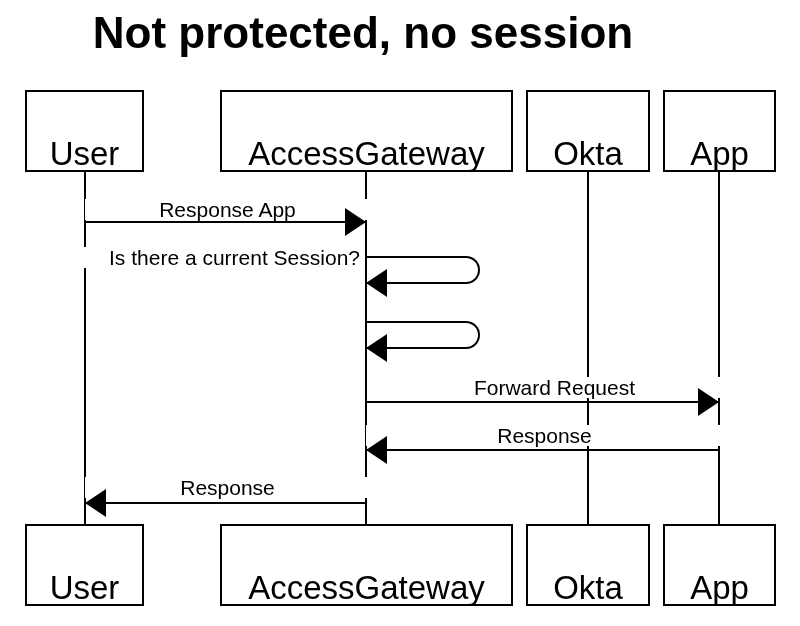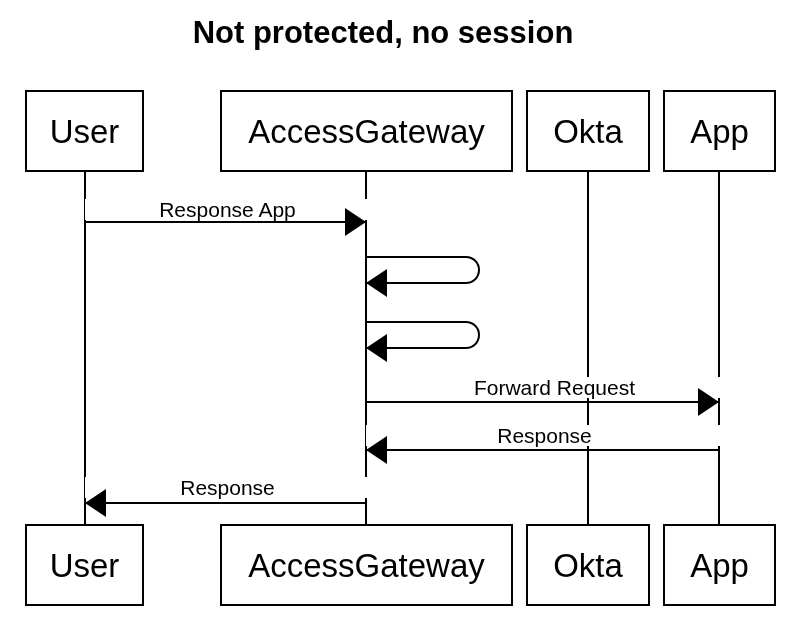--- a/index.html
+++ b/index.html
@@ -15,34 +15,33 @@
     font-family: "Liberation Sans", sans-serif;
     color: #000000;
     overflow: hidden;
   }
   .title {
     position: absolute;
     left: 0;
     top: 13px;
     width: 726px;
     text-align: center;
-    font-size: 31px;
+    font-size: 44px;
     font-weight: bold;
     line-height: 40px;
     letter-spacing: 0px;
-    padding-left: 20px;
   }
   .actor-box {
     position: absolute;
     height: 82px;
     border: 2px solid #000000;
     background: #ffffff;
     box-sizing: border-box;
     display: flex;
-    align-items: center;
+    align-items: flex-end;
     justify-content: center;
     font-size: 33px;
     line-height: 33px;
     white-space: nowrap;
   }
   .lifeline {
     position: absolute;
     top: 172px;
     width: 2px;
     height: 352px;
@@ -109,20 +108,21 @@
   </div>
   <div class="actor-box" style="left:663px; top:90px; width:113px">
     <span>App</span>
   </div>
 
   <div class="msg-line" style="left:85px; top:221px; width:281px"></div>
   <div class="msg-label center" style="left:85px; top:199px; width:281px">Response App</div>
   <div class="arrowhead right" style="left:345px; top:208px"></div>
 
   <div class="self-loop" style="top:256px"></div>
+  <div class="msg-label right" style="left:58px; top:247px; width:300px">Is there a current Session?</div>
   <div class="arrowhead left" style="left:366px; top:269px"></div>
 
   <div class="self-loop" style="top:321px"></div>
   <div class="arrowhead left" style="left:366px; top:334px"></div>
 
   <div class="msg-line" style="left:366px; top:401px; width:353px"></div>
   <div class="msg-label center" style="left:376px; top:377px; width:353px">Forward Request</div>
   <div class="arrowhead right" style="left:698px; top:388px"></div>
 
   <div class="msg-line" style="left:366px; top:449px; width:353px"></div>

